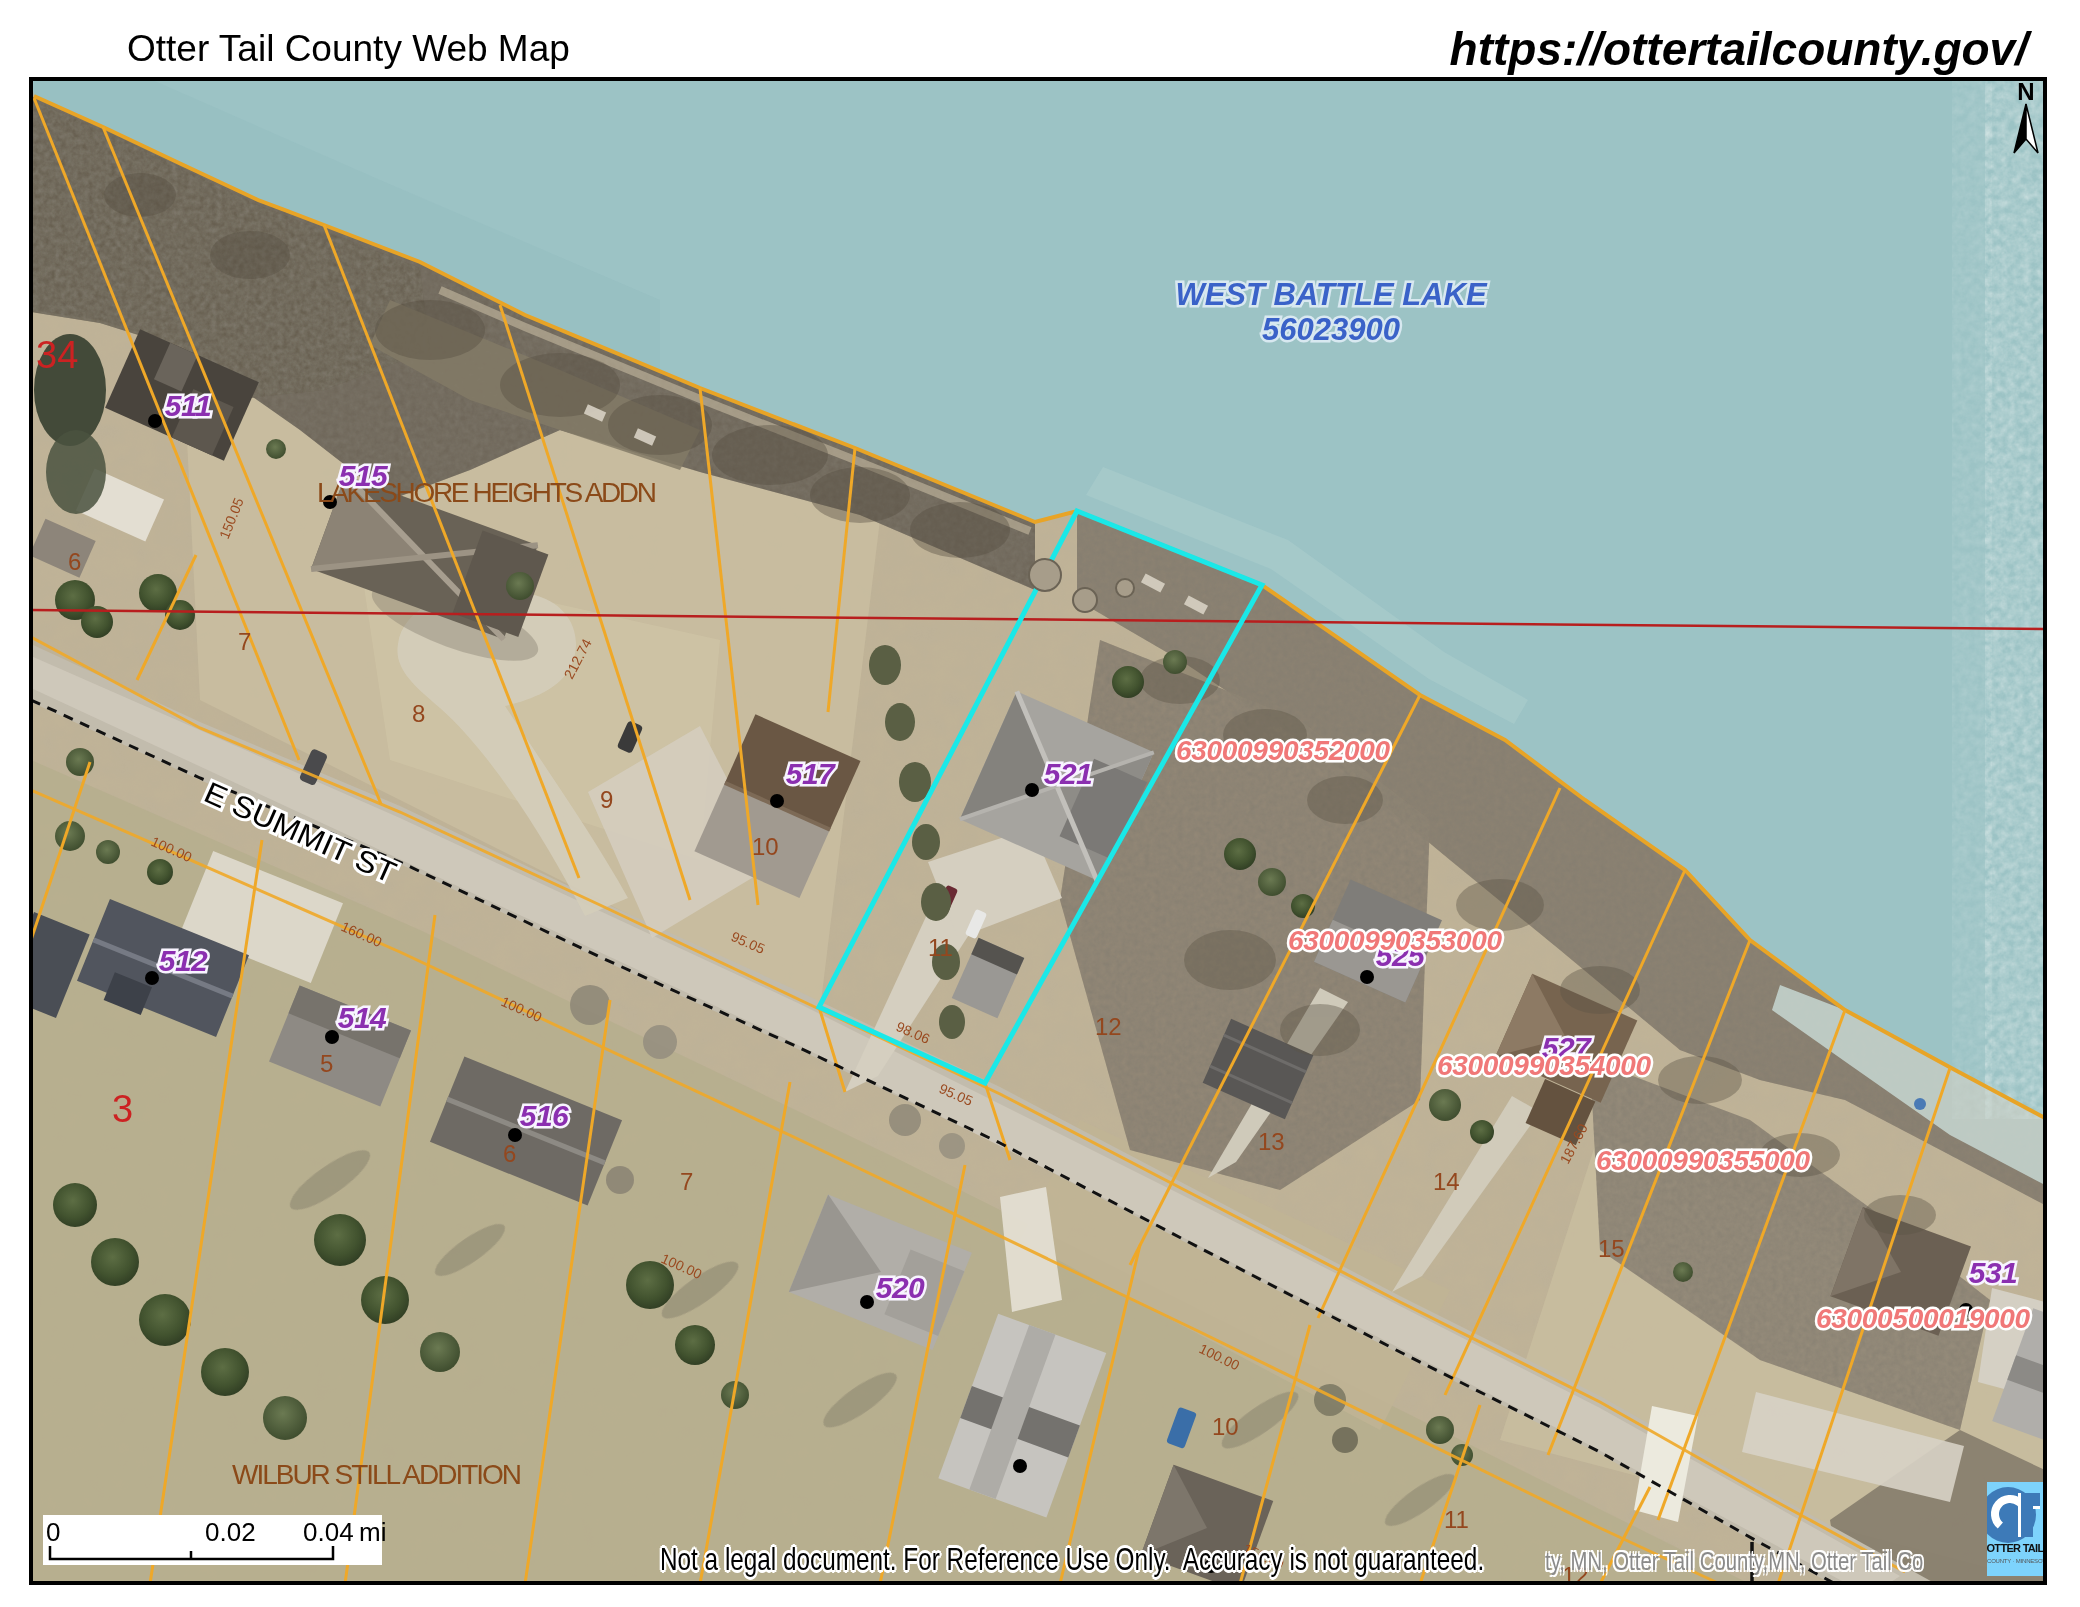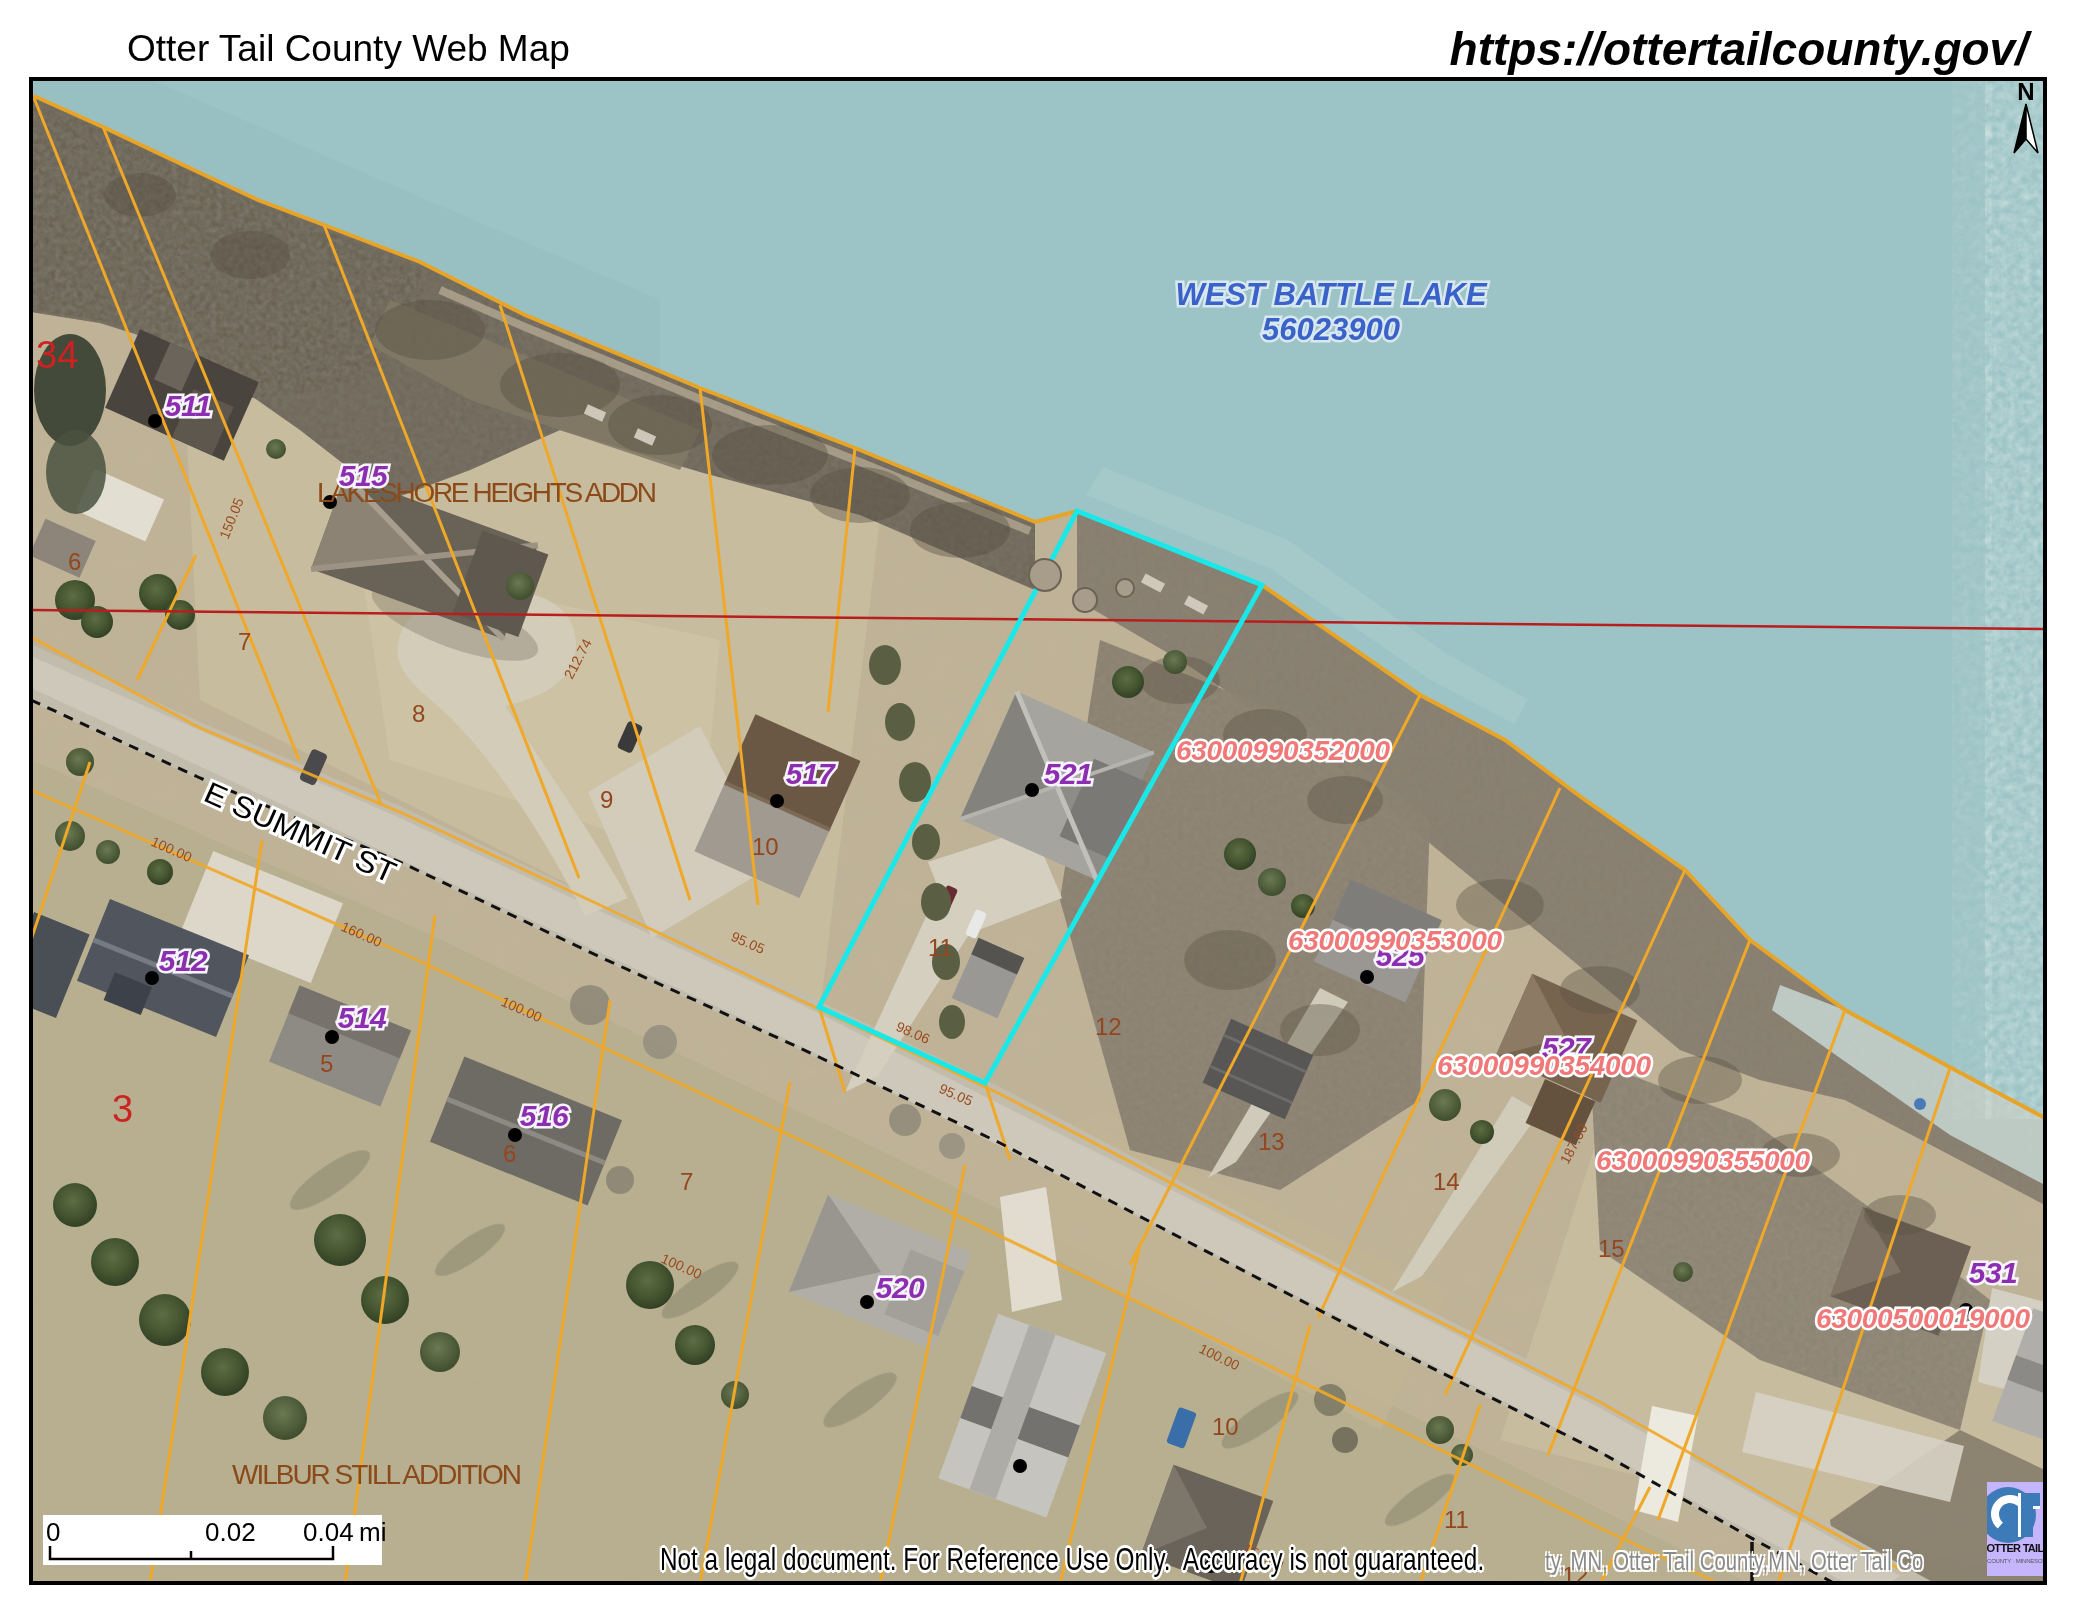--- a/index.html
+++ b/index.html
@@ -522,21 +522,21 @@
   <svg width="339" height="50" style="position:absolute;left:0;top:0;">
     <polyline points="7,31 7,44 290,44 290,31" fill="none" stroke="#000" stroke-width="2.5"></polyline>
     <line x1="148" y1="36" x2="148" y2="44" stroke="#000" stroke-width="2.5"></line>
   </svg>
 </div>
 
 <div style="position:absolute;left:1545px;top:1546px;width:568px;overflow:hidden;font-size:26px;color:#8a8a8a;white-space:nowrap;transform:scaleX(0.78);transform-origin:0 0;text-shadow:-2px -2px 0 #fff,2px -2px 0 #fff,-2px 2px 0 #fff,2px 2px 0 #fff;">ty, MN, Otter Tail County,MN, Otter Tail Co</div>
 
 <div style="position:absolute;left:660px;top:1541px;font-size:32px;color:#000;white-space:nowrap;transform:scaleX(0.76);transform-origin:0 0;text-shadow:-2px -2px 0 #fff,2px -2px 0 #fff,-2px 2px 0 #fff,2px 2px 0 #fff,0 -3px 0 #fff,0 3px 0 #fff,-3px 0 0 #fff,3px 0 0 #fff;">Not a legal document. For Reference Use Only.&nbsp; Accuracy is not guaranteed.</div>
 
-<div style="position:absolute;left:1987px;top:1482px;width:56px;height:94px;background:#c4b5fd;overflow:hidden;">
+<div style="position:absolute;left:1987px;top:1482px;width:56px;height:94px;background:#7dd3fc;overflow:hidden;">
   <svg width="56" height="94" style="position:absolute;left:0;top:0;">
     <circle cx="21" cy="33" r="28" fill="#3d7ab8"></circle>
     <circle cx="23" cy="32" r="15" fill="none" stroke="#fff" stroke-width="8" stroke-dasharray="70 25" transform="rotate(130 23 32)"></circle>
     <rect x="31" y="11" width="3" height="44" fill="#fff"></rect>
     <rect x="34" y="11" width="12" height="44" fill="#3d7ab8"></rect>
     <rect x="34" y="11" width="19" height="13" fill="#3d7ab8"></rect>
     <rect x="46" y="24" width="7" height="3" fill="#fff"></rect>
   </svg>
   <div style="position:absolute;left:-1px;top:60px;width:58px;text-align:center;font-size:11px;font-weight:bold;color:#111;white-space:nowrap;letter-spacing:-0.7px;">OTTER TAIL</div>
   <div style="position:absolute;left:0px;top:76px;width:56px;text-align:center;font-size:6px;color:#555;white-space:nowrap;letter-spacing:-0.2px;">COUNTY · MINNESOTA</div>

